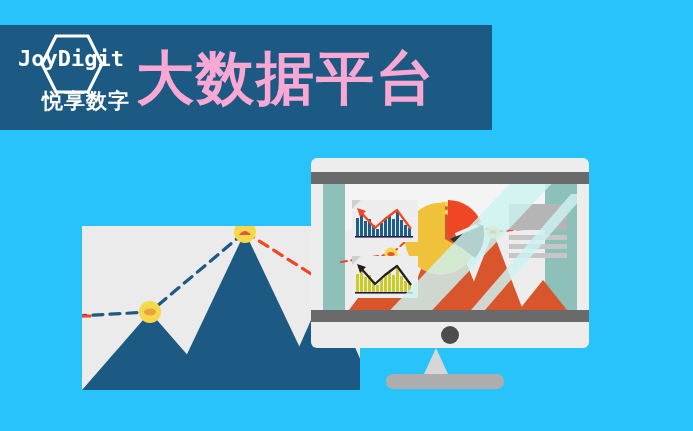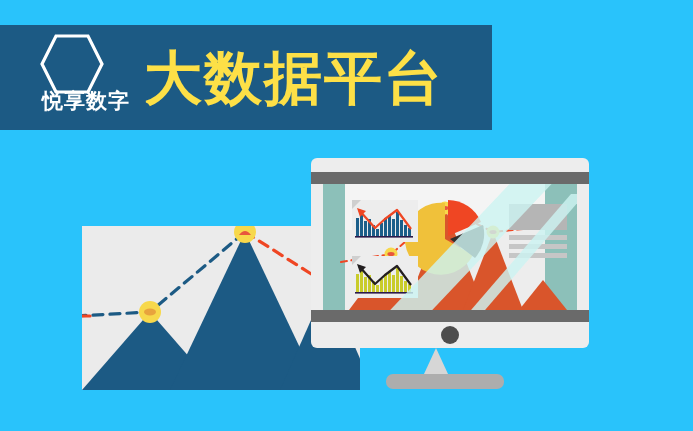--- a/index.html
+++ b/index.html
@@ -60,25 +60,25 @@
     top: 58px;
     width: 118px;
     text-align: right;
     color: #ffffff;
     font-size: 21px;
     font-weight: bold;
     letter-spacing: 1px;
     line-height: 1;
   }
   #banner-title {
-    color: #fde047;
+    color: #f9a8d4;
     font-size: 58px;
     font-weight: bold;
     letter-spacing: 2px;
-    margin-left: 14px;
+    margin-left: 6px;
     line-height: 1;
     white-space: nowrap;
   }
 
   
   #left-panel {
     position: absolute;
     left: 82px;
     top: 226px;
     width: 278px;
@@ -191,20 +191,21 @@
 <body>
 
 <div id="stage">
 
   <div id="banner">
 
     <div id="logo-block">
       <svg id="logo-hex" viewBox="0 0 64 60">
         <polygon points="16,2 48,2 62,30 48,58 16,58 2,30" fill="none" stroke="#ffffff" stroke-width="3.2"></polygon>
       </svg>
+      <div id="logo-word">JoyDigit</div>
       <div id="logo-sub">悦享数字</div>
     </div>
 
     <div id="banner-title">大数据平台</div>
   </div>
 
   <div id="left-panel">
     <svg class="abs-svg" width="278" height="164" viewBox="0 0 278 164">
 
       <polygon points="0,164 68,86 136,164" fill="#1c5a84"></polygon>

